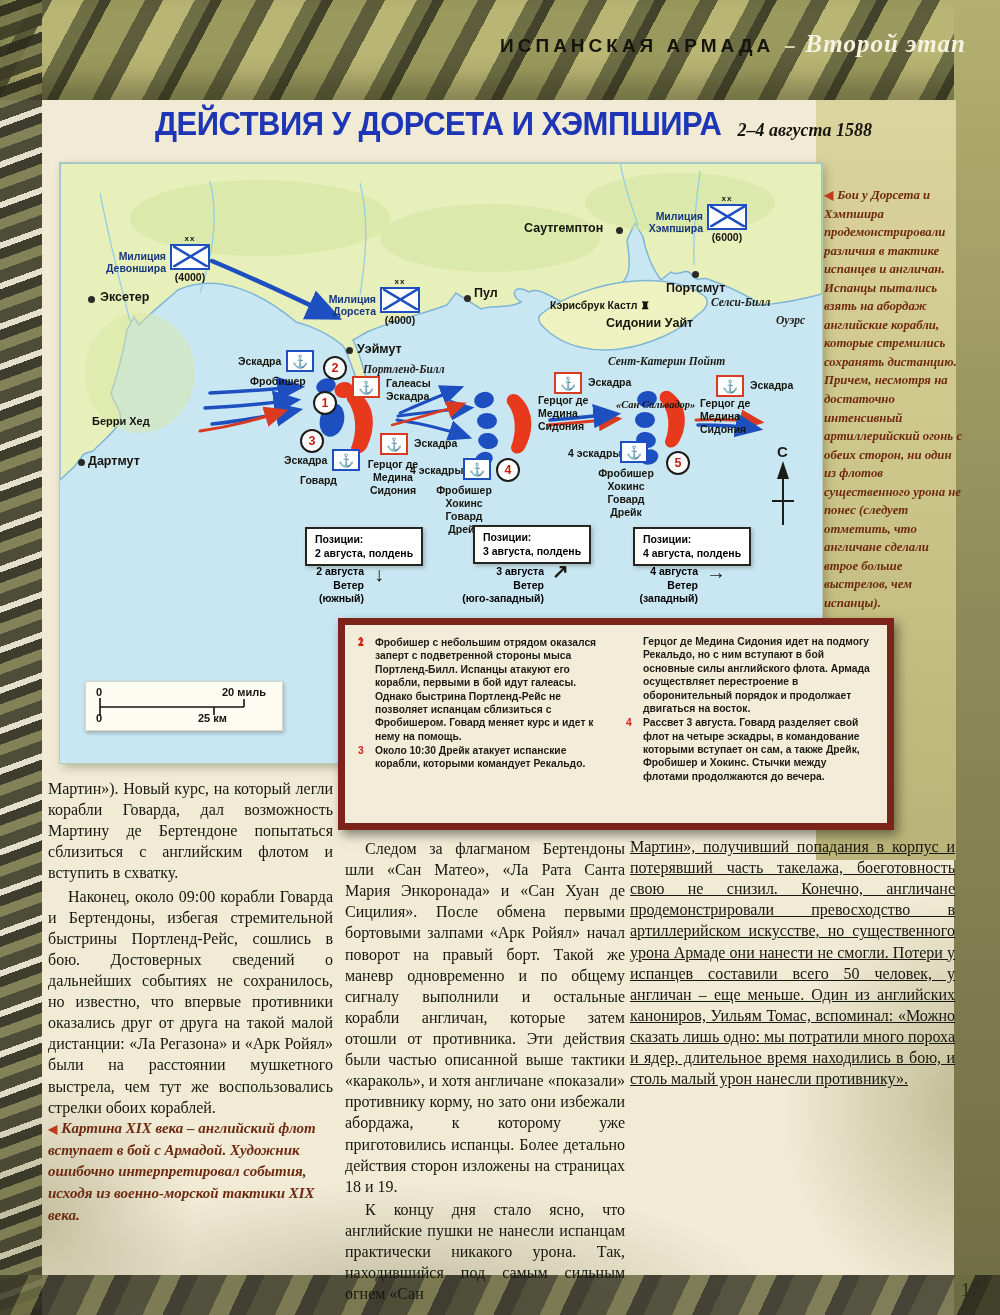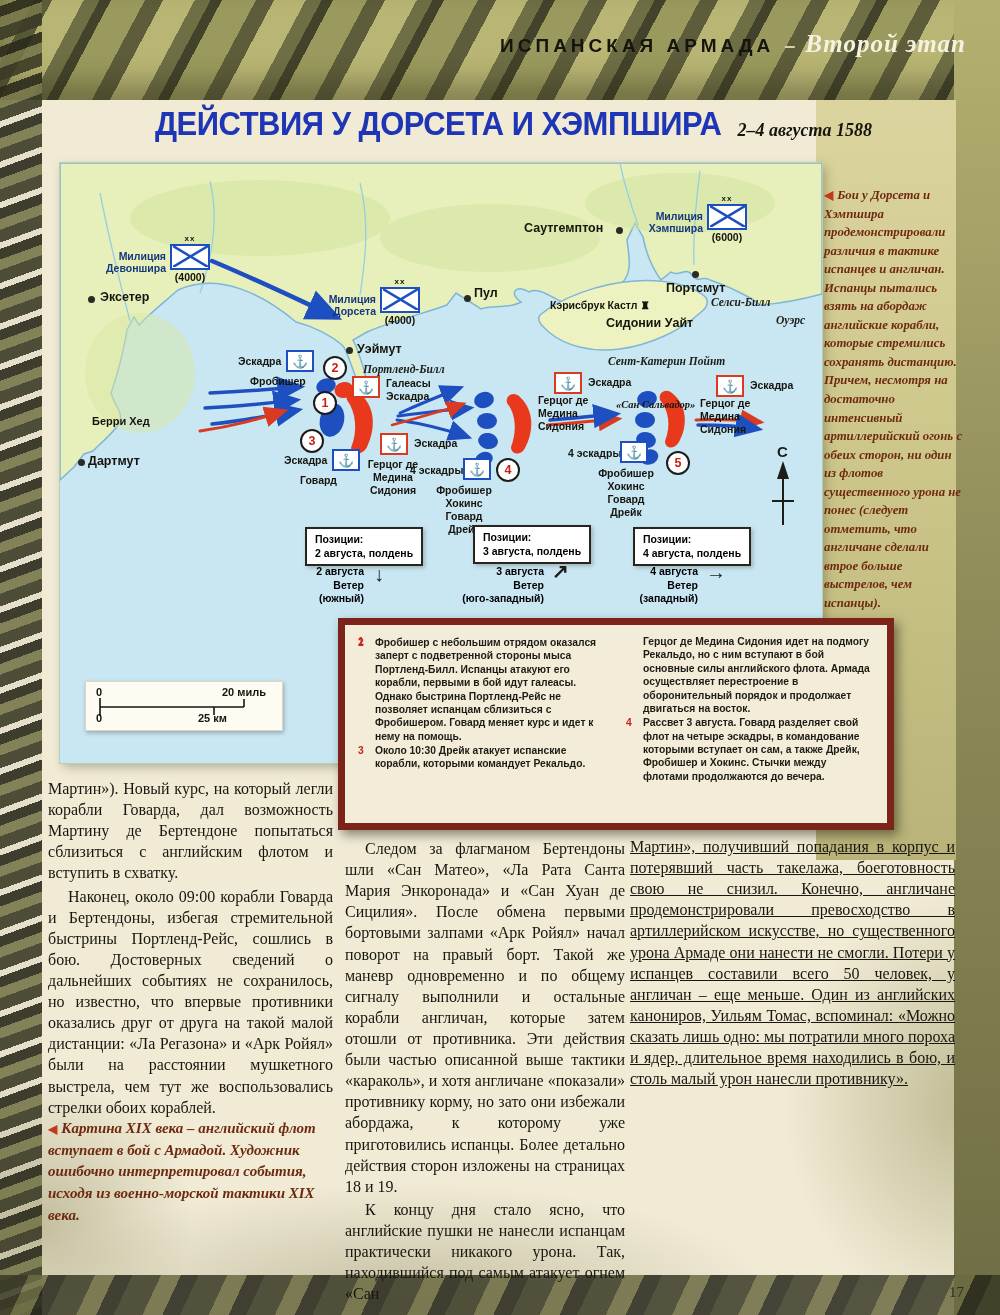--- a/index.html
+++ b/index.html
@@ -71,21 +71,21 @@
   .legend{position:absolute;left:338px;top:618px;width:556px;z-index:3;background:#7c241a;padding:7px;box-sizing:border-box;box-shadow:4px 5px 10px rgba(30,30,15,.5);}
   .legend-inner{background:#f2ecd8;padding:10px 13px;height:178px;overflow:hidden;column-count:2;column-gap:20px;}
   .leg-item{position:relative;padding-left:17px;font-weight:bold;font-size:10.3px;line-height:1.3;color:#1c1c16;margin-bottom:1px;text-align:left;}
   .leg-num{position:absolute;left:0;top:0;color:#cc2418;}
 
   
   .col{position:absolute;z-index:2;font-family:"Liberation Serif",serif;font-size:16px;line-height:1.32;color:#17170f;text-align:justify;}
   .col p{margin:0;}
   .col p.ind{text-indent:20px;margin-top:2px;}
   .caption{font-style:italic;font-weight:bold;font-size:15px;line-height:1.45;color:#6e2a10;text-align:left;}
-  .pagenum{position:absolute;right:36px;bottom:14px;z-index:2;font-family:"Liberation Serif",serif;font-size:15px;color:#2c2c1c;}
+  .pagenum{position:absolute;right:20px;bottom:14px;z-index:2;font-family:"Liberation Serif",serif;font-size:19px;color:#2c2c1c;}
 </style>
 </head>
 <body>
 
 <div class="band-top"></div>
 <div class="band-left"></div>
 <div class="band-right"></div>
 <div class="sidebar-wash"></div>
 <div class="band-bottom"></div>
 
@@ -341,19 +341,19 @@
   </div>
 </div>
 
 <div class="col" style="left:48px;top:778px;width:285px;">
   <p>Мартин»). Новый курс, на который легли корабли Говарда, дал возможность Мартину де Бертендоне попытаться сблизиться с английским флотом и вступить в схватку.</p>
   <p class="ind">Наконец, около 09:00 корабли Говарда и Бертендоны, избегая стремительной быстрины Портленд-Рейс, сошлись в бою. Достоверных сведений о дальнейших событиях не сохранилось, но известно, что впервые противники оказались друг от друга на такой малой дистанции: «Ла Регазона» и «Арк Ройял» были на расстоянии мушкетного выстрела, чем тут же воспользовались стрелки обоих кораблей.</p>
   <div class="caption"><span class="tri">◀</span><span>Картина XIX века – английский флот вступает в бой с Армадой. Художник ошибочно интерпретировал события, исходя из военно-морской тактики XIX века.</span></div>
 </div>
 <div class="col" style="left:345px;top:836px;width:280px;">
   <p class="ind">Следом за флагманом Бертендоны шли «Сан Матео», «Ла Рата Санта Мария Энкоронада» и «Сан Хуан де Сицилия». После обмена первыми бортовыми залпами «Арк Ройял» начал поворот на правый борт. Такой же маневр одновременно и по общему сигналу выполнили и остальные корабли англичан, которые затем отошли от противника. Эти действия были частью описанной выше тактики «караколь», и хотя англичане «показали» противнику корму, но зато они избежали абордажа, к которому уже приготовились испанцы. Более детально действия сторон изложены на страницах 18 и 19.</p>
-  <p class="ind">К концу дня стало ясно, что английские пушки не нанесли испанцам практически никакого урона. Так, находившийся под самым атакует огнем «Сан</p>
+  <p class="ind">К концу дня стало ясно, что английские пушки не нанесли испанцам практически никакого урона. Так, находившийся под самым сильным огнем «Сан</p>
 </div>
 <div class="col" style="left:630px;top:836px;width:325px;text-decoration:underline;">
   <p>Мартин», получивший попадания в корпус и потерявший часть такелажа, боеготовность свою не снизил. Конечно, англичане продемонстрировали превосходство в артиллерийском искусстве, но существенного урона Армаде они нанести не смогли. Потери у испанцев составили всего 50 человек, у англичан – еще меньше. Один из английских канониров, Уильям Томас, вспоминал: «Можно сказать лишь одно: мы потратили много пороха и ядер, длительное время находились в бою, и столь малый урон нанесли противнику».</p>
 </div>
 
 <div class="pagenum">17</div>
 
 </body></html>

